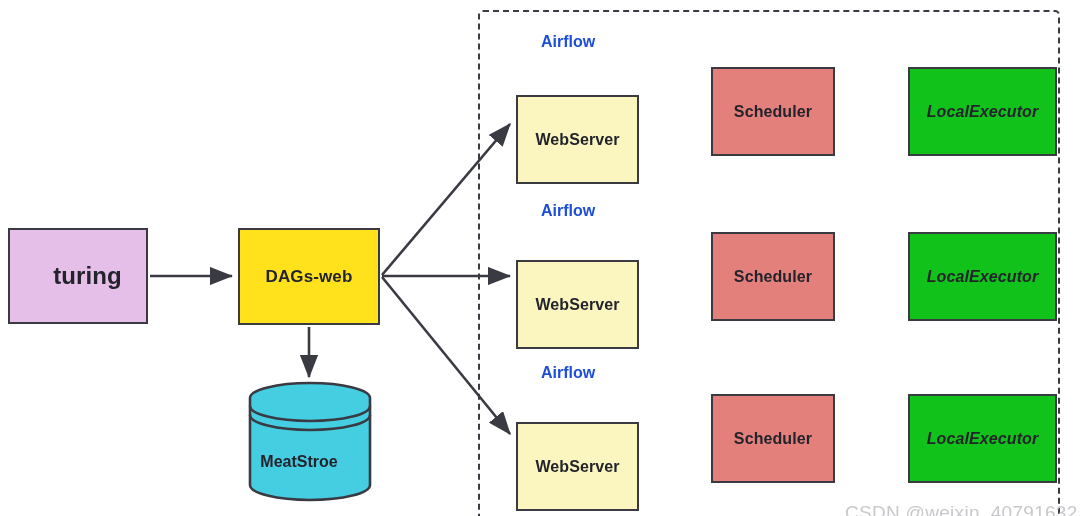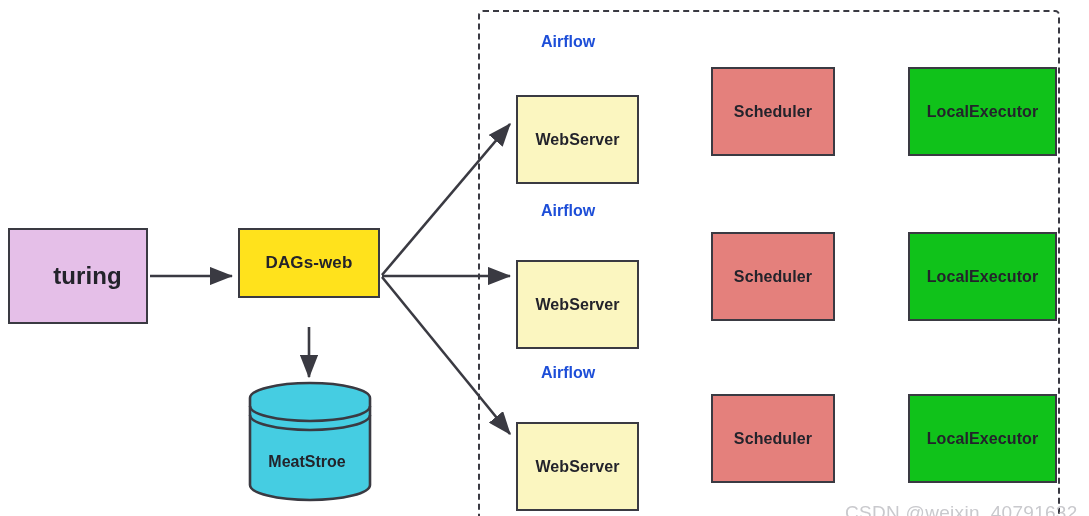--- a/index.html
+++ b/index.html
@@ -44,20 +44,21 @@
   }
   .node-web {
     font-size: 16px;
     margin-top: 28px;
   }
   .node-sched {
     font-size: 16px;
   }
   .node-exec {
     font-size: 16px;
+    font-style: italic;
   }
   .group-label {
     position: absolute;
     font-size: 16px;
     font-weight: bold;
     color: #1d4ed8;
     white-space: nowrap;
   }
   .dashed-group {
     position: absolute;
@@ -101,30 +102,30 @@
         <line x1="382" y1="275" x2="510" y2="124" marker-end="url(#arrowhead)"></line>
         <line x1="382" y1="276" x2="510" y2="276" marker-end="url(#arrowhead)"></line>
         <line x1="382" y1="277" x2="510" y2="434" marker-end="url(#arrowhead)"></line>
       </g>
   </svg>
 
   <div class="node node-turing" id="node-turing" style="left: 8px; top: 228px; width: 140px; height: 96px; background: rgb(229, 191, 232);">
     <span>turing</span>
   </div>
 
-  <div class="node node-dags" id="node-dags" style="left: 238px; top: 228px; width: 142px; height: 70px; background: rgb(255, 226, 28);">
+  <div class="node node-dags" id="node-dags" style="left: 238px; top: 228px; width: 142px; height: 97px; background: rgb(255, 226, 28);">
     <span>DAGs-web</span>
   </div>
 
   <svg id="db-svg" style="position: absolute; left: 246px; top: 379px;" width="128" height="125">
       <path d="M 4 19 L 4 106 A 60 15 0 0 0 124 106 L 124 19 A 60 15 0 0 0 4 19 Z" fill="#45cde2" stroke="#3a3a42" stroke-width="2.6"></path>
       <path d="M 4 27 A 60 15 0 0 0 124 27" fill="none" stroke="#3a3a42" stroke-width="2.6"></path>
       <path d="M 4 36 A 60 15 0 0 0 124 36" fill="none" stroke="#3a3a42" stroke-width="2.6"></path>
     </svg>
-  <div class="db-label" id="db-label" style="left: 250px; top: 453.2px; width: 114px;">MeatStroe</div>
+  <div class="db-label" id="db-label" style="left: 242px; top: 453.2px; width: 114px;">MeatStroe</div>
 
   <div id="rows-container">
       <div class="group-label" style="left: 541px; top: 33px;">Airflow</div>
       <div class="node node-web" style="left: 516px; top: 67px; width: 123px; height: 89px; background: rgb(251, 246, 192);">
         <span>WebServer</span>
       </div>
       <div class="node node-sched" style="left: 711px; top: 67px; width: 124px; height: 89px; background: rgb(228, 128, 124);">
         <span>Scheduler</span>
       </div>
       <div class="node node-exec" style="left: 908px; top: 67px; width: 149px; height: 89px; background: rgb(16, 194, 26);">

